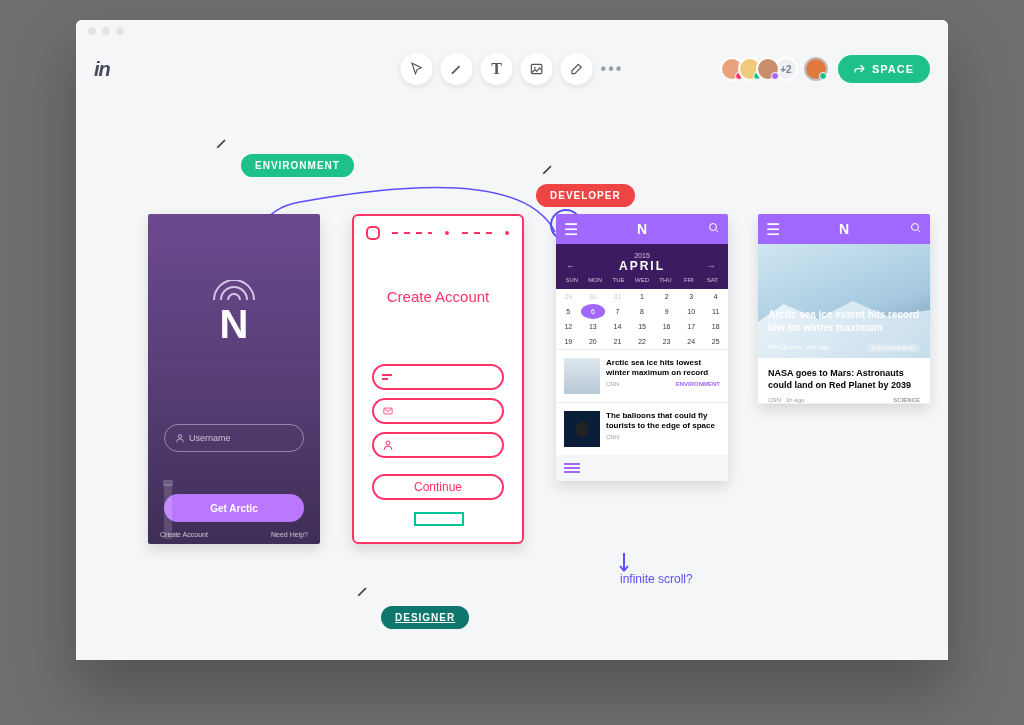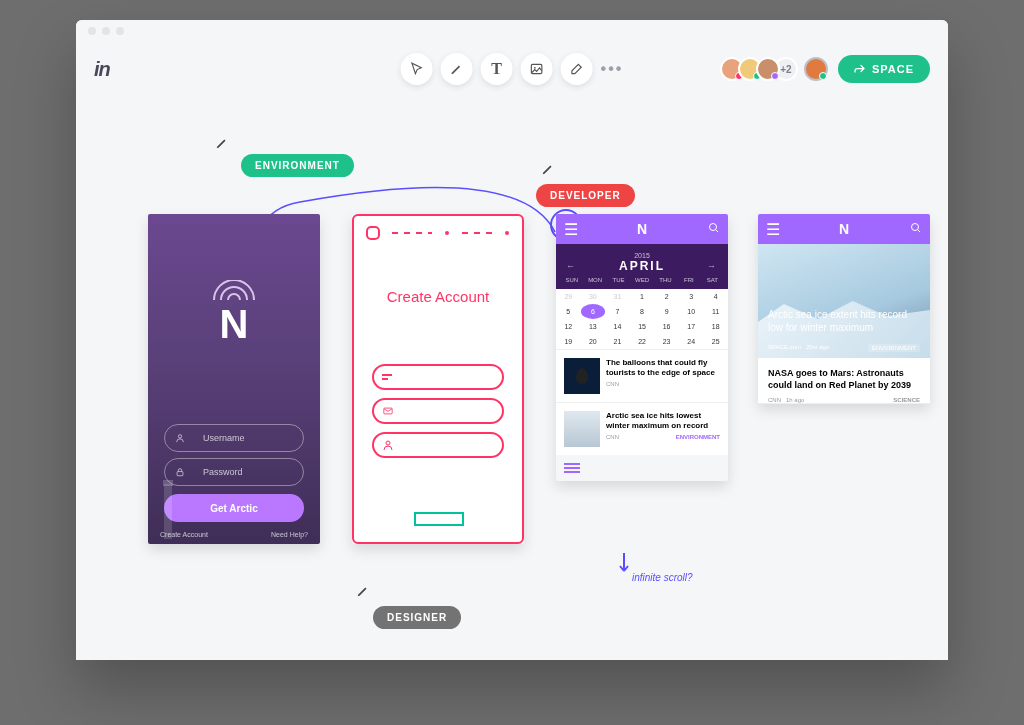--- a/index.html
+++ b/index.html
@@ -23,39 +23,39 @@
 .avatar-count { width: 24px; height: 24px; border-radius: 50%; background: #eef0f4; color: #7a7f8a; font-size: 10px; font-weight: 700; display: flex; align-items: center; justify-content: center; margin-left: -6px; border: 2px solid #fff; }
 .avatar-solo { margin-left: 6px; border-color: #bebfc4; }
 .share-btn { background: #1ec18a; color: #fff; border: none; border-radius: 18px; padding: 8px 16px; font-size: 11px; font-weight: 700; letter-spacing: 1px; display: flex; align-items: center; gap: 6px; cursor: pointer; }
 
 .canvas { position: absolute; top: 76px; left: 0; right: 0; bottom: 0; padding: 0 40px; }
 
 
 .pill { position: absolute; border-radius: 14px; padding: 6px 14px; font-size: 10px; font-weight: 700; letter-spacing: 1px; color: #fff; }
 .pill-stake { background: #1ec18a; top: 58px; left: 165px; }
 .pill-dev   { background: #ef4444; top: 88px; left: 460px; }
-.pill-des   { background: #737373; top: 510px; left: 297px; }
+.pill-des   { background: #0f766e; top: 510px; left: 305px; text-decoration: underline; }
 .pencil { position: absolute; width: 18px; height: 18px; display: flex; align-items: center; justify-content: center; }
 .pencil svg { width: 14px; height: 14px; }
 .pencil-stake { top: 38px; left: 137px; }
 .pencil-dev   { top: 64px; left: 463px; }
 .pencil-des   { top: 486px; left: 278px; }
 
 
 .art { position: absolute; width: 172px; border-radius: 2px; box-shadow: 0 6px 14px rgba(0,0,0,.12); overflow: hidden; top: 118px; }
 .art1 { left: 72px; }
 .art2 { left: 276px; }
 .art3 { left: 480px; }
 .art4 { left: 682px; }
 
 
 .art1 .bg { height: 330px; background: linear-gradient(180deg,#6b4890 0%,#594078 45%,#3f2e57 100%); position: relative; }
 .art1 .signal { position: absolute; top: 66px; left: 50%; transform: translateX(-50%); }
 .art1 .big-n { position: absolute; top: 88px; left: 50%; transform: translateX(-50%); font-size: 40px; font-weight: 800; color: #fff; font-family: Arial, sans-serif; }
-.art1 .input { position: absolute; left: 16px; right: 16px; height: 28px; border: 1px solid rgba(255,255,255,.4); border-radius: 14px; color: rgba(255,255,255,.7); font-size: 9px; display: flex; align-items: center; padding: 0 10px; gap: 18px; }
+.art1 .input { position: absolute; left: 16px; right: 16px; height: 28px; border: 1px solid rgba(255,255,255,.4); border-radius: 14px; color: rgba(255,255,255,.7); font-size: 9px; display: flex; align-items: center; padding: 0 10px; gap: 4px; }
 .art1 .in-user { top: 210px; }
 .art1 .in-pass { top: 244px; }
 .art1 .cta { position: absolute; left: 16px; right: 16px; top: 280px; height: 28px; border-radius: 14px; background: #b978ff; color: #fff; font-size: 10px; font-weight: 700; display: flex; align-items: center; justify-content: center; }
 .art1 .footer { position: absolute; bottom: 6px; left: 12px; right: 12px; display: flex; justify-content: space-between; color: rgba(255,255,255,.7); font-size: 7px; }
 
 
 .green-box { position: absolute; top: 252px; left: 100px; width: 110px; height: 20px; border: 2px solid #00c39a; }
 .green-arrow { position: absolute; top: 272px; left: 126px; width: 40px; height: 30px; }
 .green-label { position: absolute; top: 300px; left: 90px; color: #00c39a; font-size: 11px; font-style: italic; }
 
@@ -93,31 +93,31 @@
 .art3 .feed .item .txt { flex: 1; }
 .art3 .feed .item h4 { font-size: 8px; font-weight: 700; line-height: 1.2; }
 .art3 .feed .meta { display: flex; justify-content: space-between; font-size: 6px; color: #999; margin-top: 4px; }
 .art3 .feed .meta .cat { color: #a168ff; text-transform: uppercase; font-weight: 700; }
 .art3 .burger-lines { display: flex; flex-direction: column; gap: 2px; padding: 8px; }
 .art3 .burger-lines div { width: 16px; height: 2px; background: #a168ff; }
 
 
 .dev-circle { position: absolute; top: 113px; left: 474px; width: 32px; height: 32px; border: 2px solid #5a4fff; border-radius: 50%; }
 .dev-curve { position: absolute; top: 86px; left: 184px; width: 300px; height: 60px; }
-.dev-infinite { position: absolute; top: 476px; left: 556px; color: #5a4fff; font-size: 10px; font-style: italic; }
+.dev-infinite { position: absolute; top: 476px; left: 544px; color: #5a4fff; font-size: 12px; }
 .dev-scroll-arrow { position: absolute; top: 455px; left: 542px; width: 12px; height: 24px; }
 
 
 .art4 .head { height: 30px; background: #a168ff; display: flex; align-items: center; justify-content: center; position: relative; }
 .art4 .head .menu { position: absolute; left: 8px; color: #fff; }
 .art4 .head .srch { position: absolute; right: 8px; color: #fff; }
 .art4 .head-n { color: #fff; font-weight: 800; font-size: 14px; }
 .art4 .hero { height: 114px; background: linear-gradient(160deg,#cfe6f2,#a6c9df 60%,#6d8aa0); position: relative; }
 .art4 .hero .ice { position: absolute; bottom: 0; left: 0; right: 0; height: 60px; background: linear-gradient(135deg,#eaf3f9,#c7ddeb); clip-path: polygon(0 40%, 15% 10%, 35% 35%, 55% 5%, 75% 30%, 100% 20%, 100% 100%, 0 100%); }
-.art4 .hero h3 { position: absolute; bottom: 24px; left: 10px; right: 8px; color: #fff; font-size: 10px; font-weight: 400; line-height: 1.3; }
+.art4 .hero h3 { position: absolute; bottom: 24px; left: 10px; right: 8px; color: #fff; font-size: 10px; font-weight: 700; line-height: 1.3; }
 .art4 .hero .meta { position: absolute; bottom: 6px; left: 10px; right: 10px; display: flex; justify-content: space-between; color: #fff; font-size: 6px; }
 .art4 .hero .meta .cat { color: #fff; background: rgba(255,255,255,.2); padding: 1px 4px; border-radius: 2px; }
 .art4 .list .itm { padding: 10px 10px 0; border-bottom: 1px solid #eee; background: #fff; }
 .art4 .list .itm h4 { font-size: 9px; font-weight: 700; line-height: 1.3; }
 .art4 .list .meta { display: flex; justify-content: space-between; font-size: 6px; color: #999; margin-top: 6px; }
 .art4 .list .meta .cat { color: #999; text-transform: uppercase; font-weight: 700; }
 
 .lighthouse { position: absolute; bottom: 0; left: 10px; width: 20px; }
 </style>
 </head>
@@ -234,27 +234,20 @@
             <path d="M5 20 a20 20 0 0 1 40 0 M12 20 a13 13 0 0 1 26 0 M19 20 a6 6 0 0 1 12 0" fill="none" stroke="#d8c4e8" stroke-width="2"></path>
           </svg>
         <div class="big-n">N</div>
         <div class="input in-user">
           <svg width="10" height="10" viewBox="0 0 24 24">
               <circle cx="12" cy="8" r="4" fill="none" stroke="rgba(255,255,255,.7)" stroke-width="2"></circle>
               <path d="M4 22a8 8 0 0116 0" fill="none" stroke="rgba(255,255,255,.7)" stroke-width="2"></path>
             </svg>
           <span>Username</span>
         </div>
-        <div class="input in-pass">
-          <svg width="10" height="10" viewBox="0 0 24 24">
-              <rect x="5" y="11" width="14" height="10" rx="2" fill="none" stroke="rgba(255,255,255,.7)" stroke-width="2"></rect>
-              <path d="M8 11V8a4 4 0 018 0v3" fill="none" stroke="rgba(255,255,255,.7)" stroke-width="2"></path>
-            </svg>
-          <span>Password</span>
-        </div>
         <div class="cta">Get Arctic</div>
         <div class="footer">
           <span>Create Account</span>
           <span>Need Help?</span>
         </div>
         <svg class="lighthouse" height="70" viewBox="0 0 20 70">
             <rect x="6" y="10" width="8" height="55" fill="rgba(255,255,255,.15)"></rect>
             <rect x="5" y="6" width="10" height="6" fill="rgba(255,255,255,.2)"></rect>
           </svg>
       </div>
@@ -290,20 +283,21 @@
               <rect x="2" y="5" width="20" height="14" rx="2" fill="none" stroke="#ff3366" stroke-width="2"></rect>
               <path d="M3 7l9 6 9-6" fill="none" stroke="#ff3366" stroke-width="2"></path>
             </svg>
           </div>
         <div class="sfield sf3">
             <svg width="12" height="12" viewBox="0 0 24 24">
               <circle cx="12" cy="8" r="4" fill="none" stroke="#ff3366" stroke-width="2"></circle>
               <path d="M4 22a8 8 0 0116 0" fill="none" stroke="#ff3366" stroke-width="2"></path>
             </svg>
           </div>
+        <div class="sfield sbtn">Continue</div>
         <div class="back-box"></div>
       </div>
     </div>
 
     <div class="art art3">
       <div class="head">
         <span class="menu">☰</span>
         <span class="head-n">N</span>
         <span class="srch">
           <svg width="12" height="12" viewBox="0 0 24 24">
@@ -361,42 +355,42 @@
             <span>19</span>
             <span>20</span>
             <span>21</span>
             <span>22</span>
             <span>23</span>
             <span>24</span>
             <span>25</span>
           </div>
         </div>
       <div class="feed">
+        <div class="item">
+          <div class="thumb" style="background:linear-gradient(#dfe8ef,#b7c7d4)"></div>
+          <div class="txt">
+            <h4>Arctic sea ice hits lowest winter maximum on record</h4>
+            <div class="meta">
+                <span>CNN</span>
+                <span class="cat">ENVIRONMENT</span>
+              </div>
+          </div>
+        </div>
         <div class="item">
           <div class="thumb" style="background:#0a1e3a;position:relative">
               <div style="position:absolute;top:10px;left:12px;width:12px;height:16px;border-radius:50% 50% 50% 50% / 60% 60% 40% 40%;background:#222"></div>
             </div>
           <div class="txt">
             <h4>The balloons that could fly tourists to the edge of space</h4>
             <div class="meta">
                 <span>CNN</span>
                 <span class="cat"></span>
               </div>
           </div>
         </div>
-        <div class="item">
-          <div class="thumb" style="background:linear-gradient(#dfe8ef,#b7c7d4)"></div>
-          <div class="txt">
-            <h4>Arctic sea ice hits lowest winter maximum on record</h4>
-            <div class="meta">
-                <span>CNN</span>
-                <span class="cat">ENVIRONMENT</span>
-              </div>
-          </div>
-        </div>
         <div class="burger-lines">
             <div></div>
             <div></div>
             <div></div>
           </div>
       </div>
     </div>
 
     <div class="art art4">
       <div class="head">

